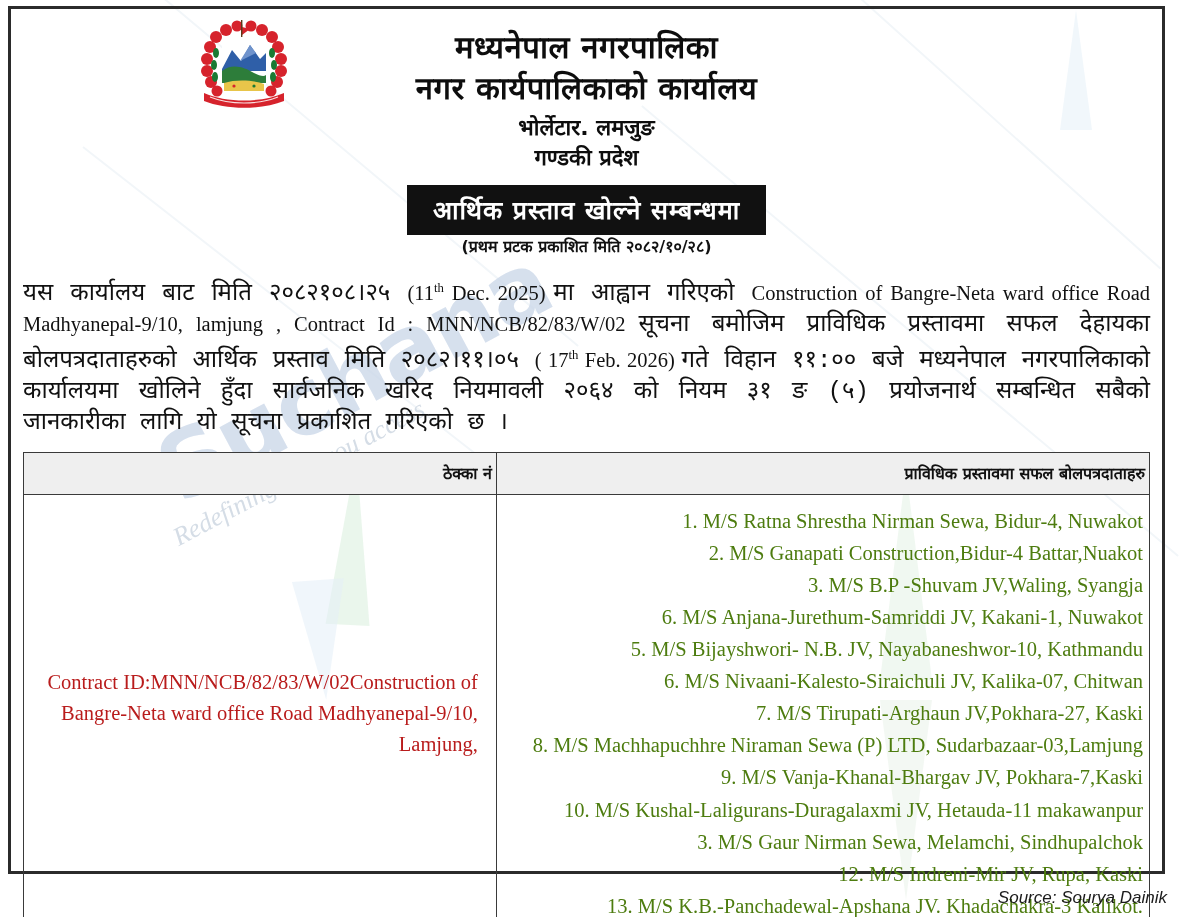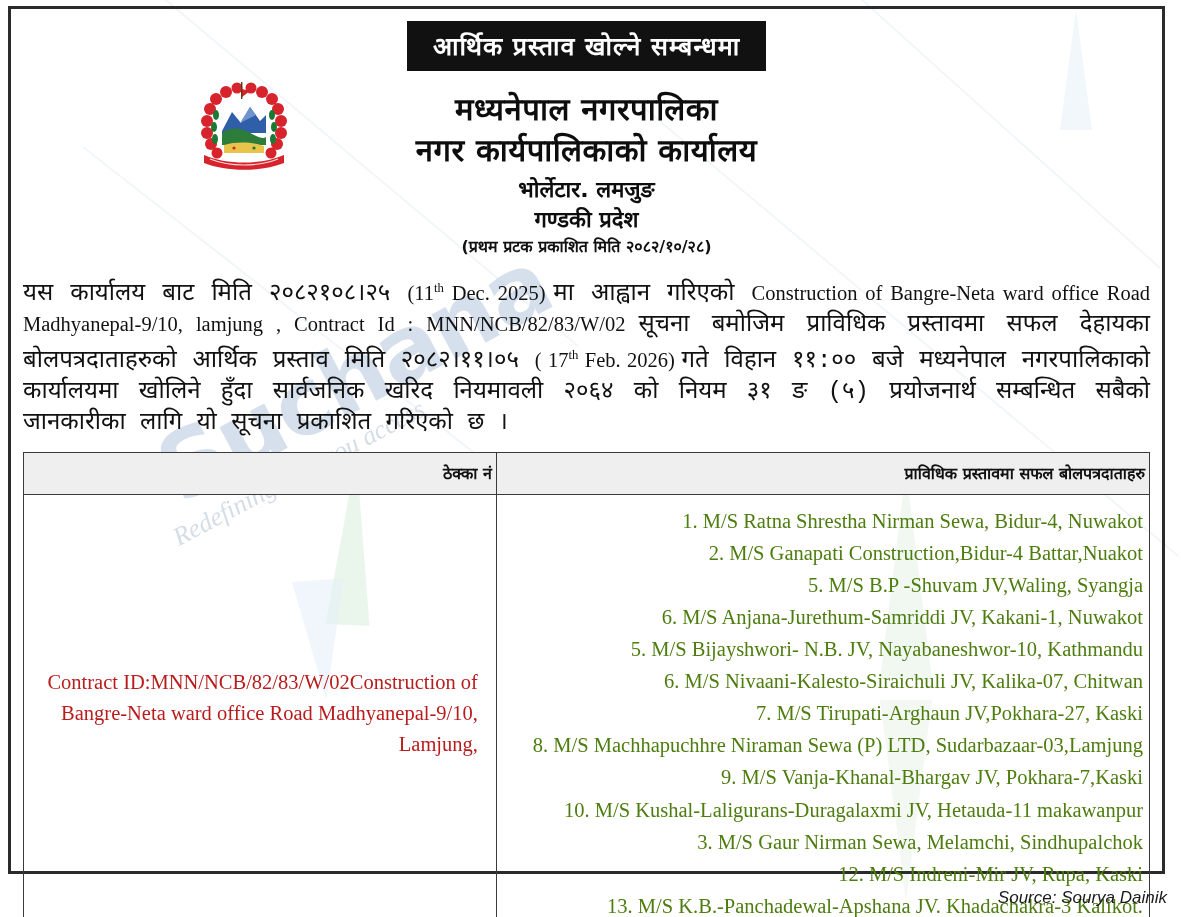--- a/index.html
+++ b/index.html
@@ -265,24 +265,20 @@
   <div class="bg-streak streak-2"></div>
   <div class="bg-streak streak-3"></div>
   <div class="bg-streak streak-4"></div>
 
   <div id="watermark">
     <div class="wm-main">Suchana</div>
     <div class="wm-sub">Redefining how you access</div>
   </div>
 
   <div id="notice">
-
-    <div id="banner-wrap">
-      <div id="banner">आर्थिक प्रस्ताव खोल्ने सम्बन्धमा</div>
-    </div>
 
     <div id="header">
 
       <svg id="emblem" viewBox="0 0 96 100">
 
         <g fill="#d6232c">
           <circle cx="14" cy="30" r="6"></circle>
             <circle cx="11" cy="42" r="6"></circle>
           <circle cx="11" cy="54" r="6"></circle>
             <circle cx="15" cy="65" r="6"></circle>
@@ -326,20 +322,24 @@
         <path d="M8 76 C30 86, 66 86, 88 76 L88 84 C66 93, 30 93, 8 84 Z" fill="#d6232c"></path>
         <path d="M14 80 C34 88, 62 88, 82 80" stroke="#ffffff" stroke-width="1.1" fill="none" opacity=".85"></path>
       </svg>
 
       <div class="org-line-1">मध्यनेपाल नगरपालिका</div>
       <div class="org-line-2">नगर कार्यपालिकाको कार्यालय</div>
       <div class="org-line-3">भोर्लेटार. लमजुङ</div>
       <div class="org-line-4">गण्डकी प्रदेश</div>
     </div>
 
+    <div id="banner-wrap">
+      <div id="banner">आर्थिक प्रस्ताव खोल्ने सम्बन्धमा</div>
+    </div>
+
     <div id="pubdate">(प्रथम प्रटक प्रकाशित मिति २०८२/१०/२८)</div>
 
     <p id="body-para"><span class="dev">यस कार्यालय बाट मिति २०८२१०८।२५ </span><span>(11</span><sup>th</sup><span> Dec. 2025) </span><span class="dev">मा आह्वान गरिएको </span><span>Construction of Bangre-Neta ward office Road Madhyanepal-9/10, lamjung , Contract Id : MNN/NCB/82/83/W/02 </span><span class="dev">सूचना बमोजिम   प्राविधिक प्रस्तावमा सफल देहायका बोलपत्रदाताहरुको आर्थिक प्रस्ताव मिति २०८२।११।०५ </span><span>( 17</span><sup>th</sup><span> Feb. 2026) </span><span class="dev">गते विहान ११:०० बजे मध्यनेपाल नगरपालिकाको कार्यालयमा खोलिने हुँदा सार्वजनिक खरिद नियमावली २०६४ को नियम ३१ ङ (५) प्रयोजनार्थ सम्बन्धित सबैको जानकारीका लागि यो सूचना प्रकाशित गरिएको छ ।</span></p>
 
     <table id="bid-table">
       <colgroup>
         <col id="col-contract">
         <col id="col-bidders">
       </colgroup>
       <thead>
@@ -348,21 +348,21 @@
           <th>प्राविधिक प्रस्तावमा सफल बोलपत्रदाताहरु</th>
         </tr>
       </thead>
       <tbody>
         <tr>
           <td class="contract-cell">Contract    ID:MNN/NCB/82/83/W/02Construction of Bangre-Neta ward office Road Madhyanepal-9/10, Lamjung,</td>
           <td class="bidders-cell">
             <ol class="bidder-list" id="bidder-list">
                 <li>1.  M/S Ratna Shrestha Nirman Sewa, Bidur-4, Nuwakot</li>
                 <li>2.  M/S Ganapati Construction,Bidur-4 Battar,Nuakot</li>
-                <li>5. M/S B.P -Shuvam JV,Waling, Syangja</li>
+                <li>3. M/S B.P -Shuvam JV,Waling, Syangja</li>
                 <li>6. M/S Anjana-Jurethum-Samriddi JV, Kakani-1, Nuwakot</li>
                 <li>5. M/S Bijayshwori- N.B. JV, Nayabaneshwor-10, Kathmandu</li>
                 <li>6. M/S  Nivaani-Kalesto-Siraichuli JV, Kalika-07, Chitwan</li>
                 <li>7. M/S Tirupati-Arghaun JV,Pokhara-27, Kaski</li>
                 <li>8. M/S Machhapuchhre Niraman Sewa (P) LTD, Sudarbazaar-03,Lamjung</li>
                 <li>9. M/S  Vanja-Khanal-Bhargav JV, Pokhara-7,Kaski</li>
                 <li>10. M/S Kushal-Laligurans-Duragalaxmi JV, Hetauda-11 makawanpur</li>
                 <li>3. M/S Gaur Nirman Sewa, Melamchi, Sindhupalchok</li>
                 <li>12. M/S Indreni-Mir JV, Rupa, Kaski</li>
                 <li>13. M/S K.B.-Panchadewal-Apshana JV. Khadachakra-3 Kalikot.</li>

